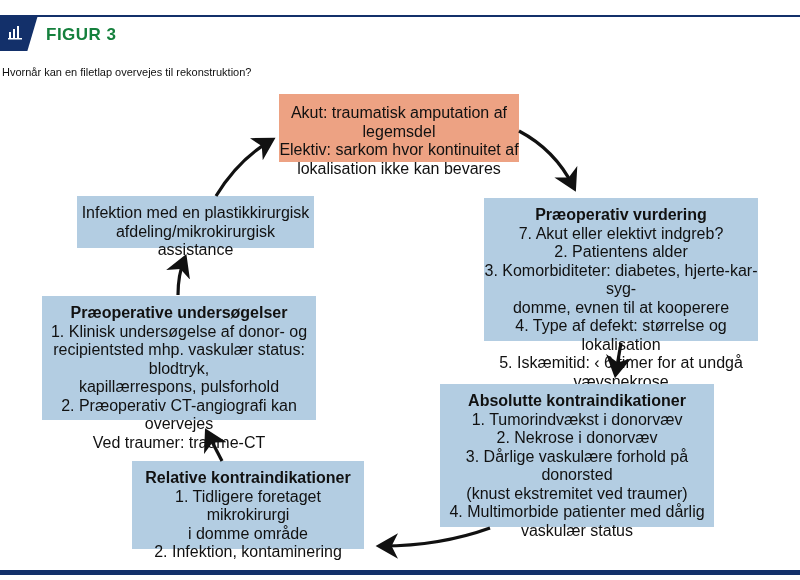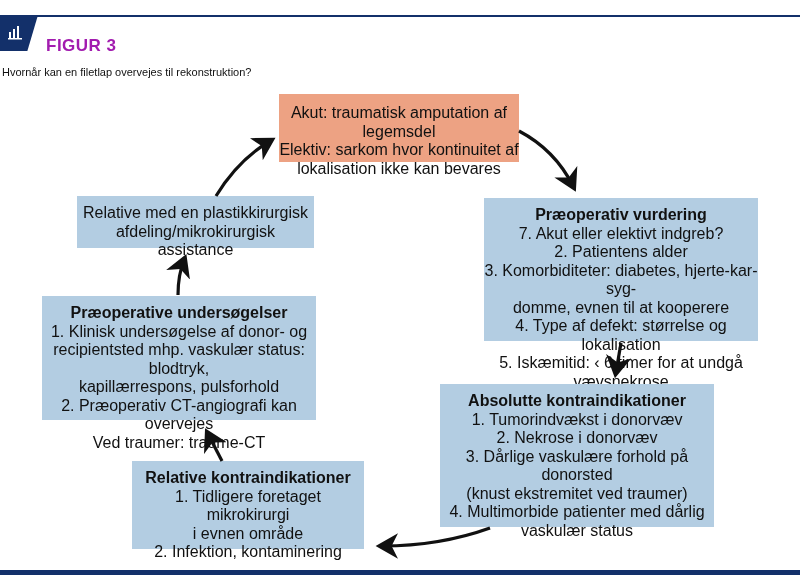--- a/index.html
+++ b/index.html
@@ -9,22 +9,22 @@
       color: #1a1a1a;
     }
     .top-rule { position: absolute; left: 0; top: 15px; width: 800px; height: 2px; background: #13306a; }
     .badge {
       position: absolute; left: 0; top: 15px; width: 38px; height: 36px;
       background: #13306a;
       clip-path: polygon(0 0, 100% 0, 72% 100%, 0 100%);
     }
     .badge-icon { position: absolute; left: 7px; top: 9px; width: 16px; height: 16px; }
     .fig-title {
-      position: absolute; left: 46px; top: 36px; font-weight: bold; font-size: 17px;
-      letter-spacing: 0.5px; color: #a21caf;
+      position: absolute; left: 46px; top: 25px; font-weight: bold; font-size: 17px;
+      letter-spacing: 0.5px; color: #15803d;
     }
     .question { position: absolute; left: 2px; top: 66px; font-size: 11px; color: #111; }
     .box {
       position: absolute; text-align: center; font-size: 16px; line-height: 18.5px;
       color: #111; box-sizing: border-box; padding-top: 8px;
     }
     .box.blue { background: #b3cde2; }
     .box.orange { background: #eda283; padding-top: 10px; }
     .box .head { font-weight: bold; display: block; }
     .box .line { display: block; }
@@ -68,35 +68,35 @@
   <span class="line">2. Nekrose i donorvæv</span>
   <span class="line">3. Dårlige vaskulære forhold på donorsted</span>
   <span class="line">(knust ekstremitet ved traumer)</span>
   <span class="line">4. Multimorbide patienter med dårlig</span>
   <span class="line">vaskulær status</span>
 </div>
 
 <div class="box blue" style="left:132px; top:461px; width:232px; height:88px;">
   <span class="head">Relative kontraindikationer</span>
   <span class="line">1. Tidligere foretaget mikrokirurgi</span>
-  <span class="line">i evnen område</span>
+  <span class="line">i domme område</span>
   <span class="line">2. Infektion, kontaminering</span>
 </div>
 
 <div class="box blue" style="left:42px; top:296px; width:274px; height:124px;">
   <span class="head">Præoperative undersøgelser</span>
   <span class="line">1. Klinisk undersøgelse af donor- og</span>
   <span class="line">recipientsted mhp. vaskulær status: blodtryk,</span>
   <span class="line">kapillærrespons, pulsforhold</span>
   <span class="line">2. Præoperativ CT-angiografi kan overvejes</span>
   <span class="line">Ved traumer: traume-CT</span>
 </div>
 
 <div class="box blue" style="left:77px; top:196px; width:237px; height:52px; padding-top:8px;">
-  <span class="line">Relative med en plastikkirurgisk</span>
+  <span class="line">Infektion med en plastikkirurgisk</span>
   <span class="line">afdeling/mikrokirurgisk assistance</span>
 </div>
 
 <svg class="arrows" viewBox="0 0 800 580">
   <defs>
     <marker id="ah" markerWidth="8" markerHeight="8" refX="5" refY="4" orient="auto" markerUnits="strokeWidth">
       <path d="M0,0 L7,4 L0,8 L2,4 z" fill="#111"></path>
     </marker>
   </defs>
 

